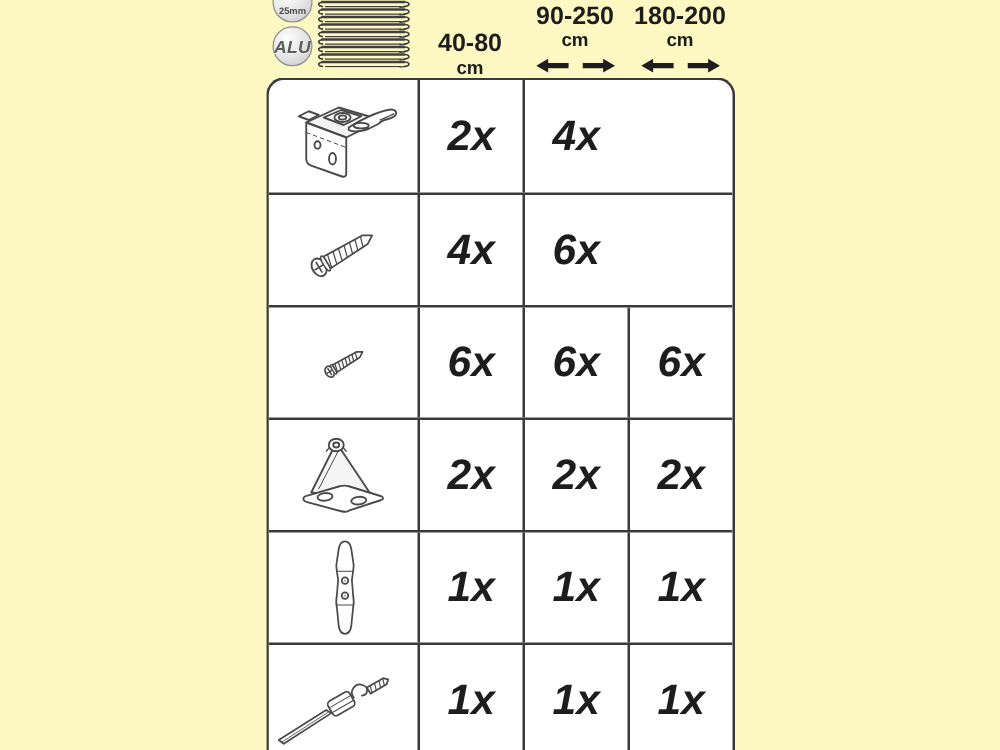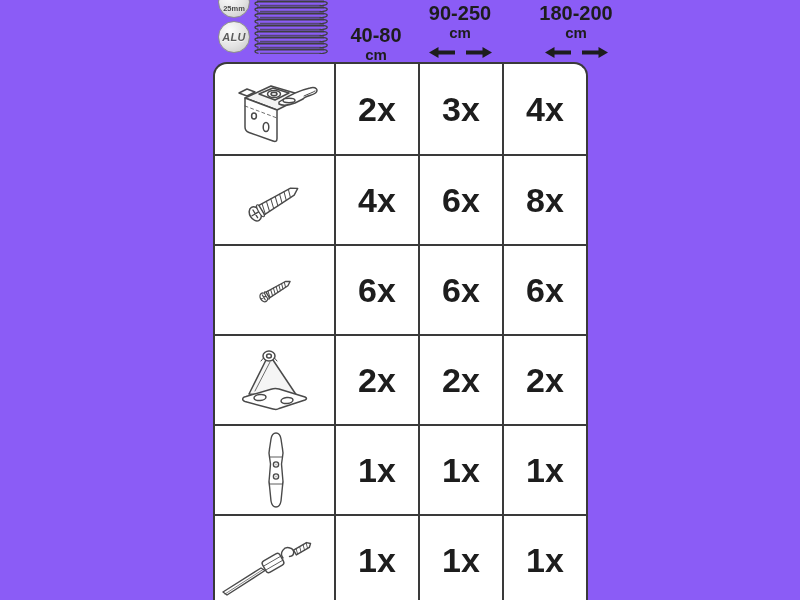--- a/index.html
+++ b/index.html
@@ -1,52 +1,52 @@
 <!DOCTYPE html>
 <html><head>
 <meta charset="utf-8">
 <style>
   html,body { margin:0; padding:0; background:#fff; }
   .stage {
-    position:relative; width:800px; height:600px; background:#8b5cf6;
+    position:relative; width:800px; height:600px; background:#fef9c3;
     overflow:hidden; font-family:"Liberation Sans", sans-serif;
   }
 
   
   .badge {
     position:absolute; width:32px; height:32px; border-radius:50%;
     border:1.5px solid #8e8e8e; box-sizing:border-box;
     background:radial-gradient(circle at 35% 30%, #fdfdfd 0%, #e3e3e3 55%, #c4c4c4 100%);
     display:flex; flex-direction:column; align-items:center; justify-content:center;
   }
   .badge-size { left:218px; top:-14px; }
   .badge-size .size-text { font-size:7.5px; font-weight:bold; color:#4a4a4a; margin-top:13px; line-height:1; }
   .badge-alu { left:218px; top:21px; }
   .badge-alu span {
-    font-style:italic; font-weight:bold; font-size:11px; color:#5d5d5d;
+    font-style:italic; font-weight:bold; font-size:14px; color:#5d5d5d;
     text-shadow:0 1px 0 #f5f5f5; letter-spacing:0.3px;
   }
 
   
   .col-header {
     position:absolute; top:3px; height:56px; width:84px;
     display:flex; flex-direction:column; align-items:center;
   }
   .col-header .range { font-size:20px; font-weight:bold; color:#1d1d1d; line-height:1; white-space:nowrap; }
   .col-header .unit  { font-size:15px; font-weight:bold; color:#1d1d1d; line-height:1; margin-top:2px; }
   .col-header .arrows { display:flex; gap:11px; margin-top:7px; }
 
   
   .parts-table {
     position:absolute; left:213px; top:62px; width:375px; height:538px;
     border:2px solid #3a3a3a; border-bottom:none;
     border-radius:14px 14px 0 0; box-sizing:border-box;
     overflow:hidden; background:#fff;
   }
-  .p-row { display:grid; grid-template-columns:119px 84px 84px 84px; height:90px; box-sizing:border-box; }
+  .p-row { display:grid; grid-template-columns:119px 84px 84px 84px; height:90px; box-sizing:border-box;font-style:italic; }
   .p-row + .p-row { border-top:2px solid #3a3a3a; }
   .cell { display:flex; align-items:center; justify-content:center; box-sizing:border-box; overflow:hidden; }
   .qty-cell { border-left:2px solid #3a3a3a; font-size:34px; font-weight:bold; color:#1d1d1d; }
 
   svg { display:block; }
 </style>
 </head>
 <body>
 
 <div class="stage">
@@ -96,21 +96,21 @@
     <div class="unit">cm</div>
     <div class="arrows">
       <svg width="26" height="11" viewBox="0 0 26 11">
           <path d="M0 5.5 L9.5 0 L9.5 3.4 L26 3.4 L26 7.6 L9.5 7.6 L9.5 11 Z" fill="#1d1d1d"></path>
         </svg>
       <svg width="26" height="11" viewBox="0 0 26 11">
           <path d="M26 5.5 L16.5 0 L16.5 3.4 L0 3.4 L0 7.6 L16.5 7.6 L16.5 11 Z" fill="#1d1d1d"></path>
         </svg>
     </div>
   </div>
-  <div class="col-header" style="left:502px;margin-left:32px;">
+  <div class="col-header" style="left:502px;">
     <div class="range">180-200</div>
     <div class="unit">cm</div>
     <div class="arrows">
       <svg width="26" height="11" viewBox="0 0 26 11">
           <path d="M0 5.5 L9.5 0 L9.5 3.4 L26 3.4 L26 7.6 L9.5 7.6 L9.5 11 Z" fill="#1d1d1d"></path>
         </svg>
       <svg width="26" height="11" viewBox="0 0 26 11">
           <path d="M26 5.5 L16.5 0 L16.5 3.4 L0 3.4 L0 7.6 L16.5 7.6 L16.5 11 Z" fill="#1d1d1d"></path>
         </svg>
     </div>
@@ -131,39 +131,37 @@
             <ellipse cx="59" cy="29" rx="6.5" ry="3.6"></ellipse>
             <ellipse cx="59" cy="29" rx="3" ry="1.7" fill="#e9e9e9"></ellipse>
             <path d="M30 33 L30 62 Q30 66 34 67.5 L58 76 Q62 77.5 62 73.5 L62 45 Z"></path>
             <path d="M30 41 L62 53" stroke-width="0.8" stroke-dasharray="3 3" fill="none"></path>
             <ellipse cx="39" cy="51" rx="2.4" ry="3"></ellipse>
             <ellipse cx="51" cy="62" rx="2.8" ry="4.6"></ellipse>
           </g>
         </svg>
       </div>
       <div class="cell qty-cell">2x</div>
-      <div class="cell qty-cell">3x</div>
       <div class="cell qty-cell">4x</div>
     </div>
 
     <div class="p-row">
       <div class="cell">
         <svg width="119" height="88" viewBox="0 0 119 88">
           <g transform="translate(60,46) rotate(-31)" stroke="#4a4a4a" fill="#ffffff" stroke-linejoin="round" stroke-linecap="round">
             <ellipse cx="-23" cy="0" rx="5.5" ry="7.5" stroke-width="1.5"></ellipse>
             <path d="M-23 -4.5 L-23 4.5 M-26.8 0 L-19.2 0" stroke-width="1.3" fill="none"></path>
             <ellipse cx="-17" cy="0" rx="2" ry="6.8" stroke-width="1.2"></ellipse>
             <path d="M-15.5 -5.5 L20 -4 L26.5 0 L20 4 L-15.5 5.5 Z" stroke-width="1.4"></path>
             <path d="M-12 -5.2 L-14.5 5.2 M-7 -5 L-9.5 5.1 M-2 -4.8 L-4.5 5 M3 -4.6 L0.5 4.8 M8 -4.4 L5.5 4.6 M13 -4.2 L10.5 4.4 M18 -4 L15.5 4.2" stroke-width="1" fill="none"></path>
           </g>
         </svg>
       </div>
       <div class="cell qty-cell">4x</div>
       <div class="cell qty-cell">6x</div>
-      <div class="cell qty-cell">8x</div>
     </div>
 
     <div class="p-row">
       <div class="cell">
         <svg width="119" height="88" viewBox="0 0 119 88">
           <g transform="translate(61,44) rotate(-31) scale(0.62)" stroke="#4a4a4a" fill="#ffffff" stroke-linejoin="round" stroke-linecap="round">
             <ellipse cx="-23" cy="0" rx="5.5" ry="7.5" stroke-width="2.2"></ellipse>
             <path d="M-23 -4.5 L-23 4.5 M-26.8 0 L-19.2 0" stroke-width="2" fill="none"></path>
             <ellipse cx="-17" cy="0" rx="2" ry="6.8" stroke-width="1.8"></ellipse>
             <path d="M-15.5 -5.5 L20 -4 L26.5 0 L20 4 L-15.5 5.5 Z" stroke-width="2.2"></path>

